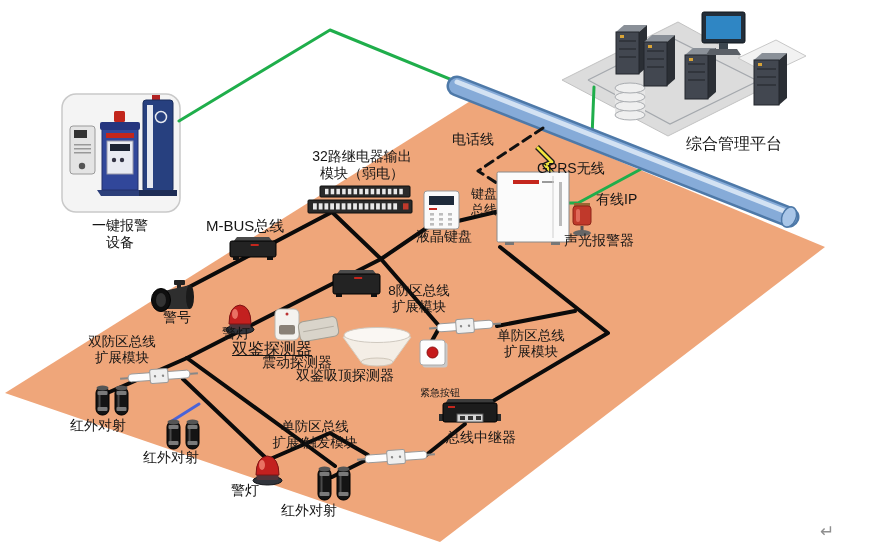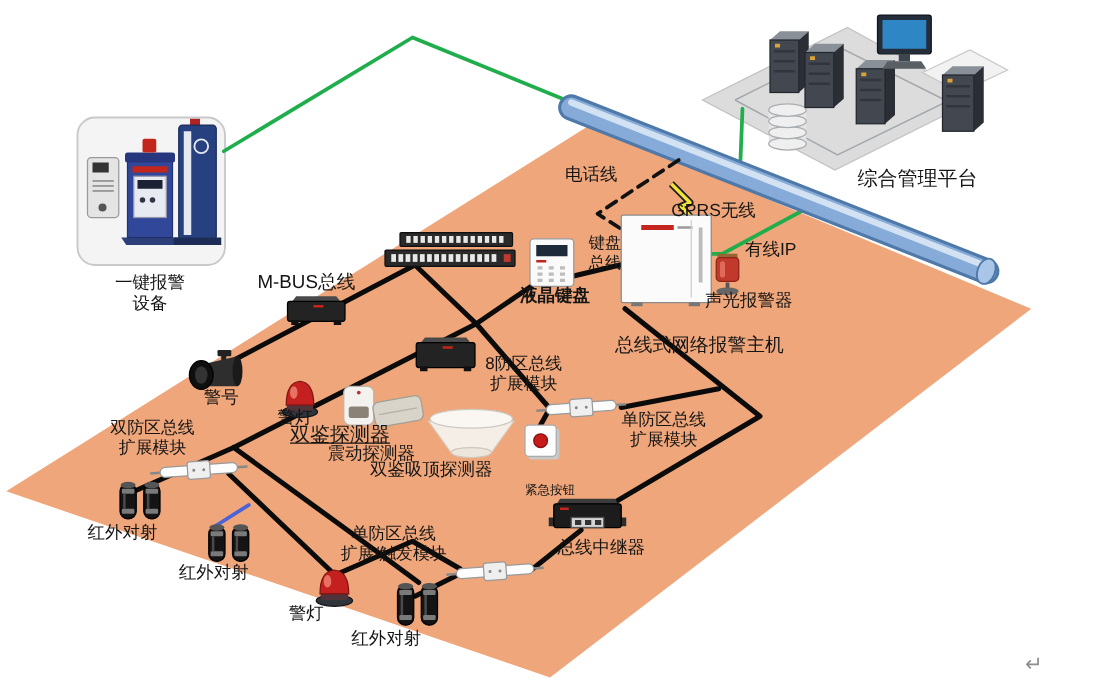--- a/index.html
+++ b/index.html
@@ -346,29 +346,30 @@
             <circle cx="469" cy="326" r="1.2" fill="#888"></circle>
           </g>
         </g>
       </g>
   </svg>
 
   <div id="labels-layer">
       <div class="dlabel" style="left: 686px; top: 134px; font-size: 16px; font-family: Liberation Serif, serif;">综合管理平台</div>
       <div class="dlabel center" style="left: 120px; top: 217px; font-size: 14px;">一键报警
 设备</div>
+      <div class="dlabel center" style="left: 362px; top: 148px; font-size: 14px;">32路继电器输出
+模块（弱电）</div>
       <div class="dlabel" style="left: 206px; top: 217px; font-size: 15px;">M-BUS总线</div>
       <div class="dlabel" style="left: 452px; top: 131px; font-size: 14px;">电话线</div>
       <div class="dlabel" style="left: 537px; top: 160px; font-size: 14px;">GPRS无线</div>
       <div class="dlabel" style="left: 596px; top: 191px; font-size: 14px;">有线IP</div>
       <div class="dlabel center" style="left: 484px; top: 186px; font-size: 13px;">键盘
 总线</div>
-      <div class="dlabel" style="left: 416px; top: 228px; font-size: 14px; font-weight: bold;">液晶键盘</div>
+      <div class="dlabel" style="left: 416px; top: 228px; font-size: 14px;">液晶键盘</div>
       <div class="dlabel" style="left: 564px; top: 232px; font-size: 14px;">声光报警器</div>
-      <div class="dlabel" style="left: 492px; top: 268px; font-size: 15px;">总线式网络报警主机</div>
       <div class="dlabel center" style="left: 419px; top: 283px; font-size: 13.5px;">8防区总线
 扩展模块</div>
       <div class="dlabel" style="left: 163px; top: 309px; font-size: 14px;">警号</div>
       <div class="dlabel" style="left: 222px; top: 325px; font-size: 14px;">警灯</div>
       <div class="dlabel" style="left: 232px; top: 339px; font-size: 16px; text-decoration: underline;">双鉴探测器</div>
       <div class="dlabel" style="left: 262px; top: 354px; font-size: 14px;">震动探测器</div>
       <div class="dlabel" style="left: 296px; top: 367px; font-size: 14px;">双鉴吸顶探测器</div>
       <div class="dlabel" style="left: 420px; top: 367px; font-size: 10px; margin-top: 20px;">紧急按钮</div>
       <div class="dlabel center" style="left: 122px; top: 334px; font-size: 13.5px;">双防区总线
 扩展模块</div>

